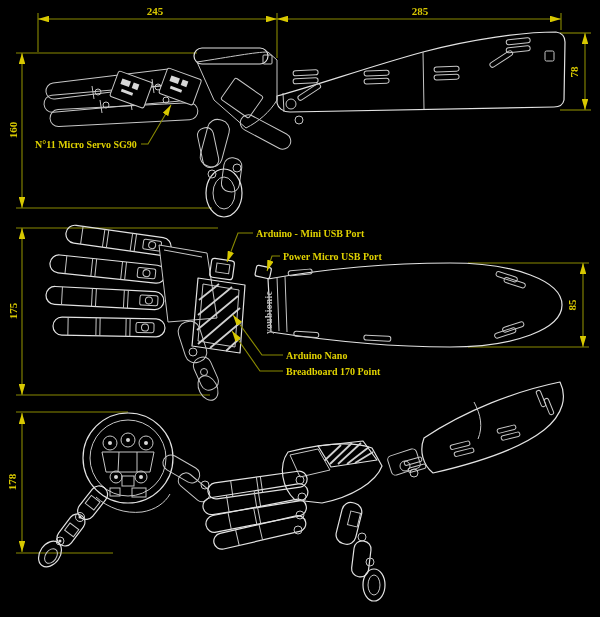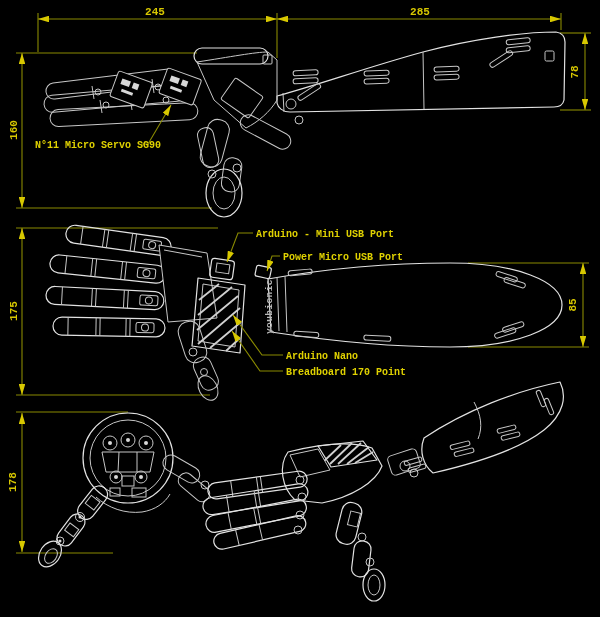--- a/index.html
+++ b/index.html
@@ -1,17 +1,17 @@
 <!DOCTYPE html>
 <html><head>
 <meta charset="utf-8">
 <style>
   html,body{margin:0;padding:0;background:#000;}
   .stage{position:relative;width:600px;height:617px;background:#000;overflow:hidden;
-         font-family:Liberation Mono, monospace;}
+         font-family:Liberation Serif, serif;}
   svg{position:absolute;left:0;top:0;}
   .w  {stroke:#c6c6c6;stroke-width:1;fill:none;}
   .w2 {stroke:#e2e2e2;stroke-width:1.2;fill:none;stroke-linejoin:round;}
   .wf {stroke:#c6c6c6;stroke-width:1;fill:#000;}
   .hatch{stroke:#d0d0d0;stroke-width:1.8;fill:none;}
   .dline{stroke:#8a8a00;stroke-width:1.1;fill:none;}
   .dtext{fill:#d8c800;font-size:11px;font-weight:bold;}
   .ltext{fill:#e0d200;font-size:10px;font-weight:bold;}
   .brand{fill:#b8b8b8;font-size:9.5px;font-weight:bold;letter-spacing:.4px;}
   .mark{fill:#d8d8d8;stroke:none;}

